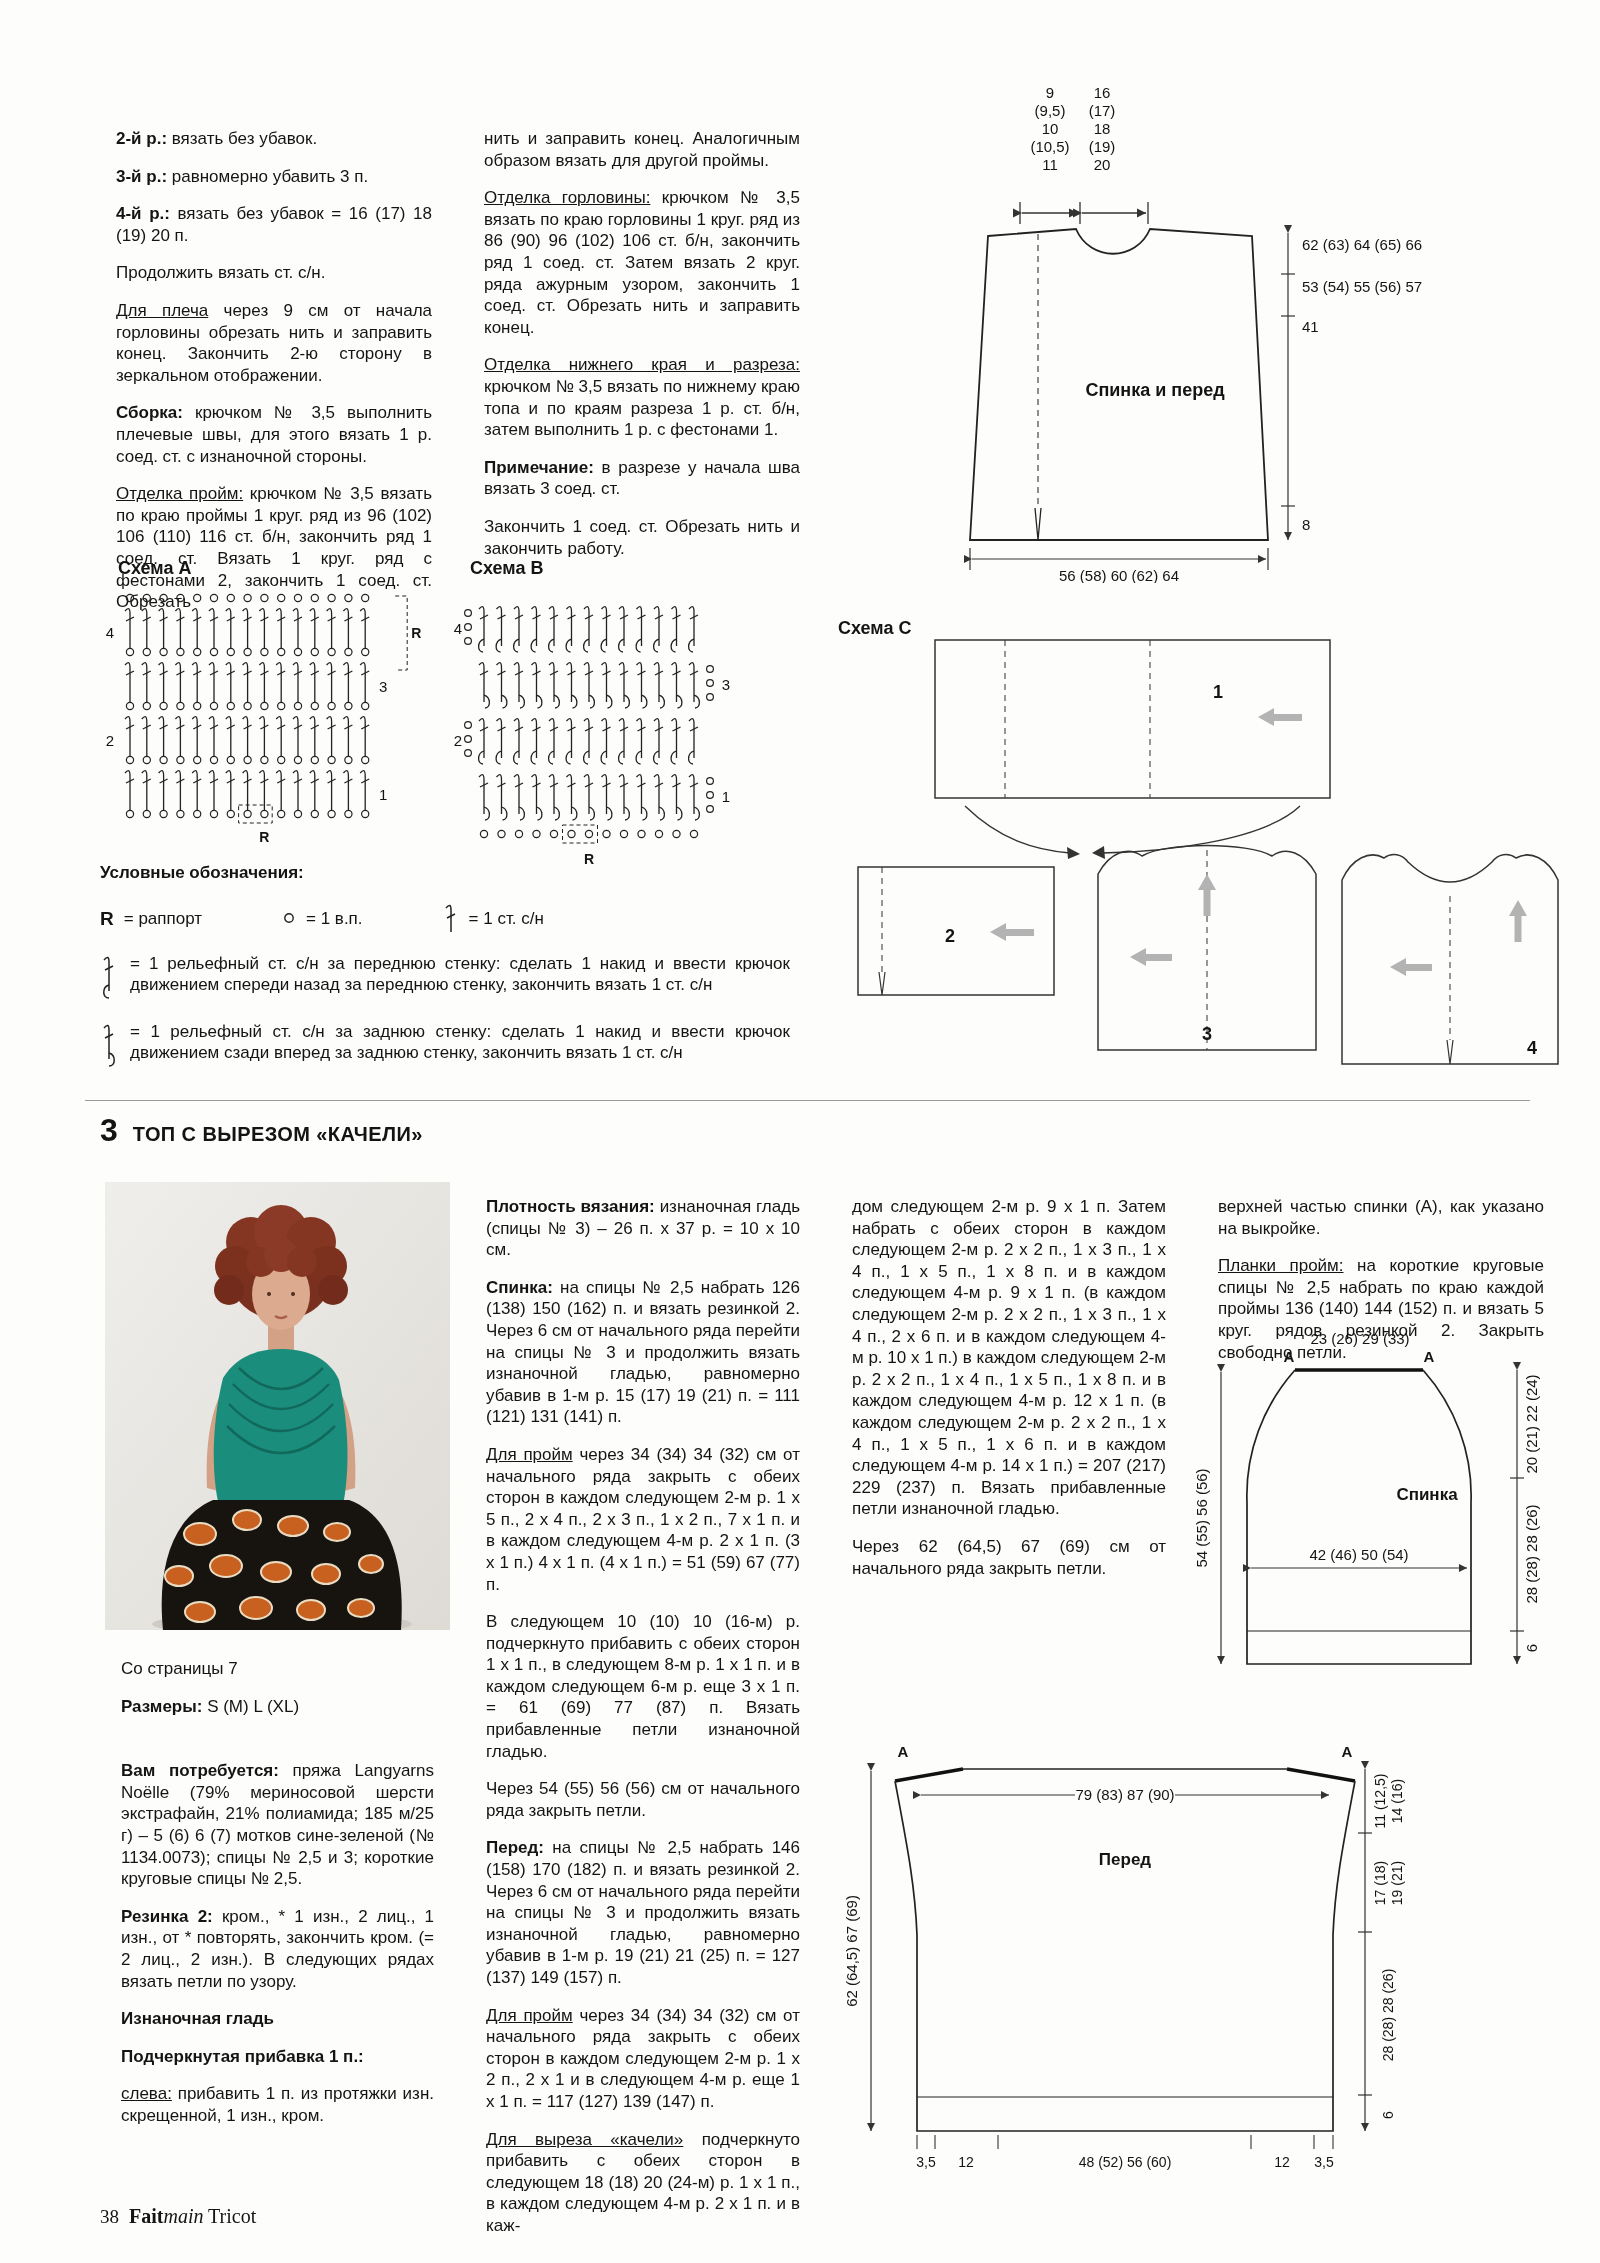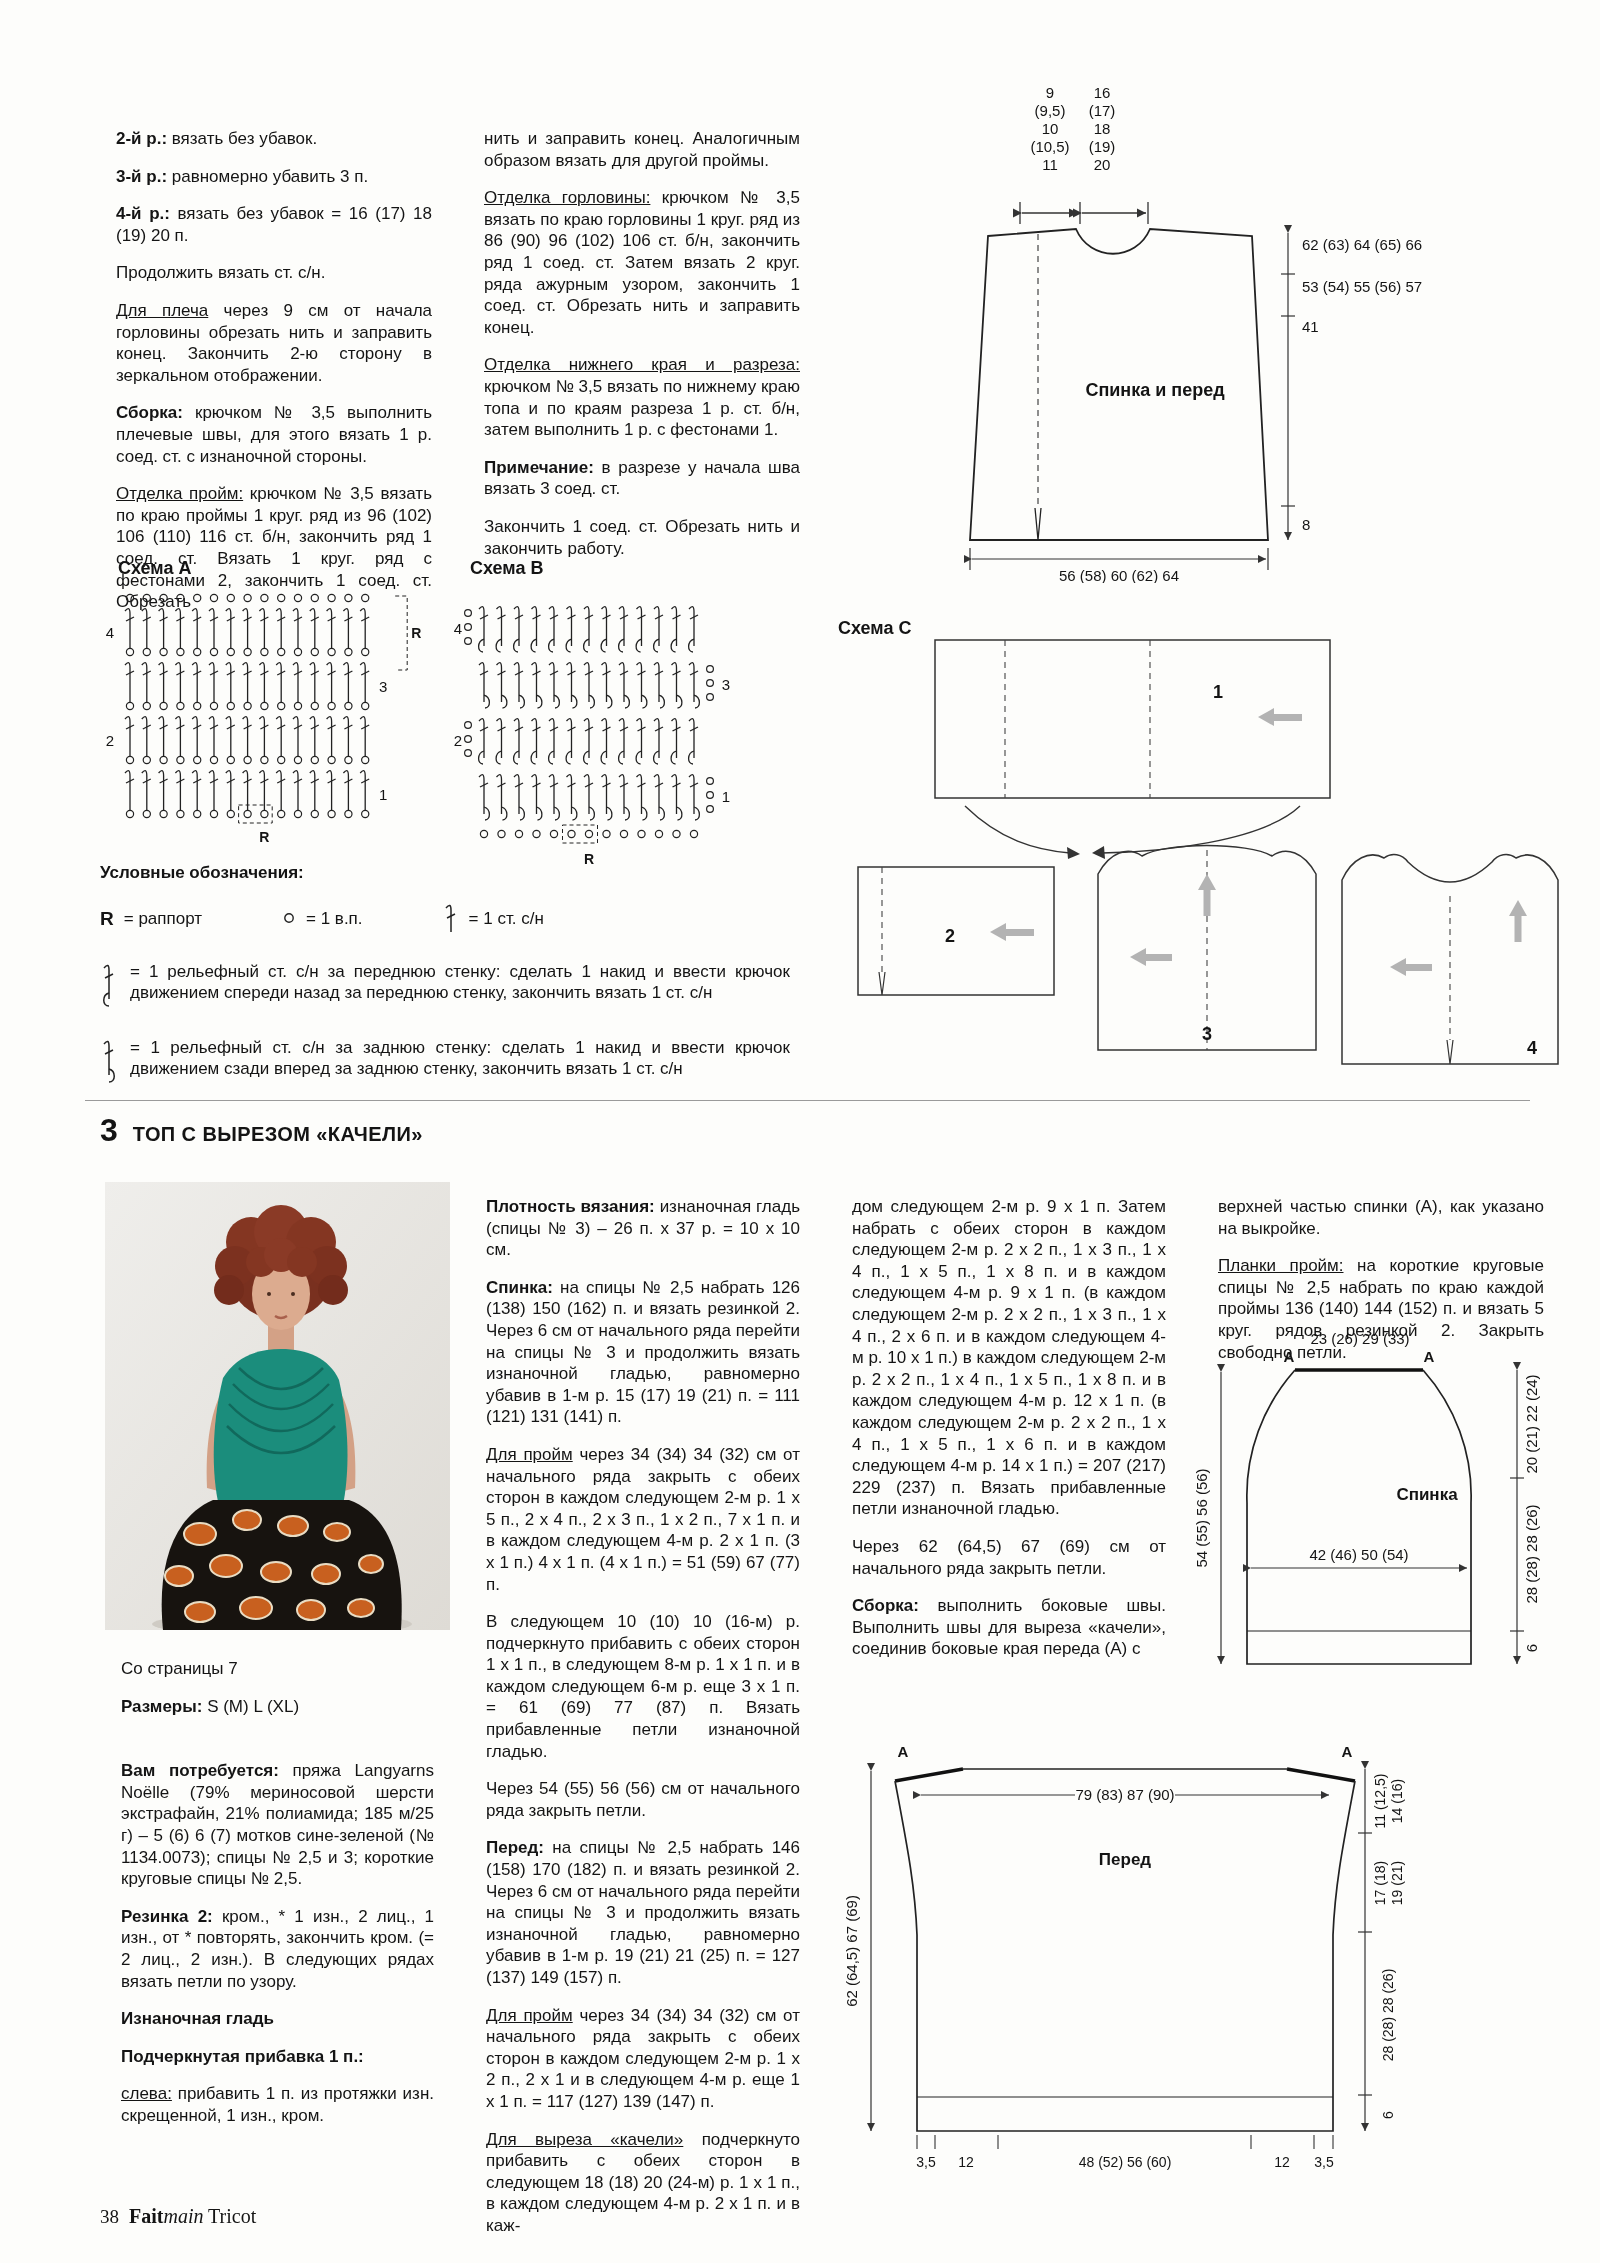--- a/index.html
+++ b/index.html
@@ -16,21 +16,21 @@
   svg{display:block}
   svg text{font-family:"Liberation Sans",sans-serif;fill:#141414}
   .sec-rule{position:absolute;left:85px;width:1445px;height:1px;background:#9a9a9a}
   .sec-head{position:absolute;display:flex;align-items:baseline;gap:15px}
   .sec-num{font-size:32px;font-weight:bold}
   .sec-title{font-size:20px;font-weight:bold;letter-spacing:.4px}
   .legend{position:absolute;font-size:17px;line-height:21px}
   .legend .lt{font-weight:bold;margin-bottom:20px}
   .legend .lrow{display:flex;align-items:center;gap:10px;margin-bottom:8px}
   .legend .lrow .gapx{width:60px}
-  .legend .ldef{display:flex;align-items:flex-start;gap:12px;margin-top:28px;width:690px}
+  .legend .ldef{display:flex;align-items:flex-start;gap:12px;margin-top:20px;width:690px}
   .legend .ldef svg{flex:0 0 auto;margin-top:2px}
   .legend .ldef .txt{text-align:justify}
   .footer{position:absolute;font-family:"Liberation Serif",serif;font-size:20px;display:flex;align-items:baseline;gap:10px}
   .footer .pn{font-size:19px;font-weight:normal}
   .footer .f-b{font-weight:bold}
   .footer .f-i{font-style:italic}
   .photo-wrap{position:absolute;overflow:hidden}
 </style>
 </head>
 <body>
@@ -683,21 +683,20 @@
       <p><span class="u">Для пройм</span><span> через 34 (34) 34 (32) см от начального ряда закрыть с обеих сторон в каждом следующем 2-м р. 1 х 5 п., 2 х 4 п., 2 х 3 п., 1 х 2 п., 7 х 1 п. и в каждом следующем 4-м р. 2 х 1 п. (3 х 1 п.) 4 х 1 п. (4 х 1 п.) = 51 (59) 67 (77) п.</span></p>
       <p><span>В следующем 10 (10) 10 (16-м) р. подчеркнуто прибавить с обеих сторон 1 х 1 п., в следующем 8-м р. 1 х 1 п. и в каждом следующем 6-м р. еще 3 х 1 п. = 61 (69) 77 (87) п. Вязать прибавленные петли изнаночной гладью.</span></p>
       <p><span>Через 54 (55) 56 (56) см от начального ряда закрыть петли.</span></p>
       <p><span class="b">Перед: </span><span>на спицы № 2,5 набрать 146 (158) 170 (182) п. и вязать резинкой 2. Через 6 см от начального ряда перейти на спицы № 3 и продолжить вязать изнаночной гладью, равномерно убавив в 1-м р. 19 (21) 21 (25) п. = 127 (137) 149 (157) п.</span></p>
       <p><span class="u">Для пройм</span><span> через 34 (34) 34 (32) см от начального ряда закрыть с обеих сторон в каждом следующем 2-м р. 1 х 2 п., 2 х 1 и в следующем 4-м р. еще 1 х 1 п. = 117 (127) 139 (147) п.</span></p>
       <p><span class="u">Для выреза «качели»</span><span> подчеркнуто прибавить с обеих сторон в следующем 18 (18) 20 (24-м) р. 1 х 1 п., в каждом следующем 4-м р. 2 х 1 п. и в каж-</span></p>
     </div>
   <div class="tcol" style="left:836px;top:1180px;width:346px">
       <p><span>дом следующем 2-м р. 9 х 1 п. Затем набрать с обеих сторон в каждом следующем 2-м р. 2 х 2 п., 1 х 3 п., 1 х 4 п., 1 х 5 п., 1 х 8 п. и в каждом следующем 4-м р. 9 х 1 п. (в каждом следующем 2-м р. 2 х 2 п., 1 х 3 п., 1 х 4 п., 2 х 6 п. и в каждом следующем 4-м р. 10 х 1 п.) в каждом следующем 2-м р. 2 х 2 п., 1 х 4 п., 1 х 5 п., 1 х 8 п. и в каждом следующем 4-м р. 12 х 1 п. (в каждом следующем 2-м р. 2 х 2 п., 1 х 4 п., 1 х 5 п., 1 х 6 п. и в каждом следующем 4-м р. 14 х 1 п.) = 207 (217) 229 (237) п. Вязать прибавленные петли изнаночной гладью.</span></p>
       <p><span>Через 62 (64,5) 67 (69) см от начального ряда закрыть петли.</span></p>
-      <p><span class="b">Сборка: </span><span>выполнить боковые швы. Выполнить швы для выреза «качели», соединив боковые края переда (А) с</span></p>
     </div>
   <div class="tcol" style="left:1202px;top:1180px;width:358px">
       <p><span>верхней частью спинки (А), как указано на выкройке.</span></p>
       <p><span class="u">Планки пройм:</span><span> на короткие круговые спицы № 2,5 набрать по краю каждой проймы 136 (140) 144 (152) п. и вязать 5 круг. рядов резинкой 2. Закрыть свободно петли.</span></p>
     </div>
 
   <svg class="abs" style="left:1195px;top:1328px" width="400" height="372" viewBox="0 0 400 372">
     <defs>
       <marker id="ah2" markerWidth="9" markerHeight="8" refX="7" refY="3.5" orient="auto">
         <path d="M0,0 L7,3.5 L0,7 Z" fill="#333"></path>

